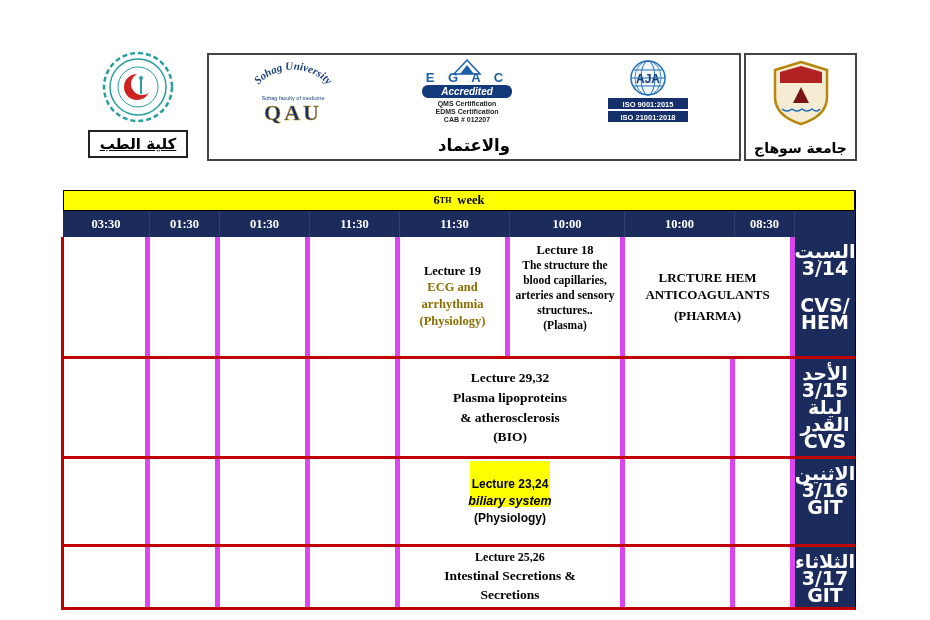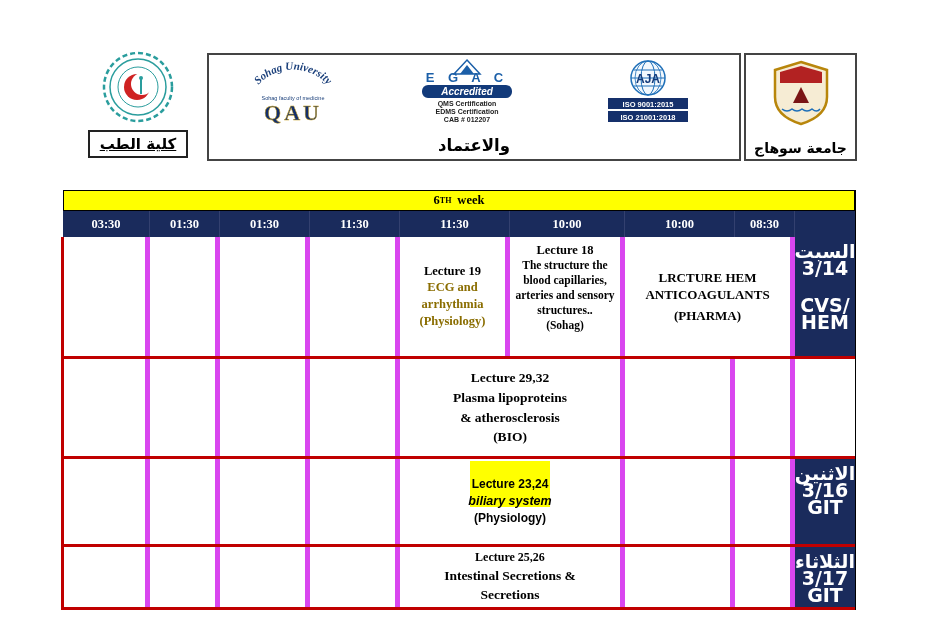--- a/index.html
+++ b/index.html
@@ -156,21 +156,21 @@
         <div class="cell"></div>
         <div class="cell">
           <div class="lec-title">Lecture 19</div>
           <div class="gold">ECG and</div>
           <div class="gold">arrhythmia</div>
           <div class="gold">(Physiology)</div>
         </div>
         <div class="cell top">
           <div class="lec-title">Lecture 18</div>
           <div class="body-sm">The structure the blood capillaries, arteries and sensory structures..</div>
-          <div class="body-sm">(Sohag)</div>
+          <div class="body-sm">(Plasma)</div>
         </div>
         <div class="cell" style="grid-column:7 / span 2">
           <div class="hem-line">LRCTURE HEM</div>
           <div class="hem-line">ANTICOAGULANTS</div>
           <div class="hem-line" style="margin-top:3px">(PHARMA)</div>
         </div>
         <div class="cell daycell">
           <div class="day-line">السبت</div>
           <div class="day-line">3/14</div>
           <div class="day-gap"></div>
@@ -185,20 +185,27 @@
         <div class="cell"></div>
         <div class="cell"></div>
         <div class="cell" style="grid-column:5 / span 2">
           <div class="lec-line">Lecture 29,32</div>
           <div class="lec-line">Plasma lipoproteins</div>
           <div class="lec-line">&amp; atherosclerosis</div>
           <div class="lec-line">(BIO)</div>
         </div>
         <div class="cell"></div>
         <div class="cell"></div>
+        <div class="cell daycell">
+          <div class="day-line">الأحد</div>
+          <div class="day-line">3/15</div>
+          <div class="day-line">ليلة</div>
+          <div class="day-line">القدر</div>
+          <div class="day-line">CVS</div>
+        </div>
       </div>
 
       <div class="trow grid9" style="height:88px">
         <div class="cell"></div>
         <div class="cell"></div>
         <div class="cell"></div>
         <div class="cell"></div>
         <div class="cell" style="grid-column:5 / span 2">
           <div class="sans-b"><span class="hl">Lecture 23,24</span></div>
           <div class="sans-it">biliary system</div>

